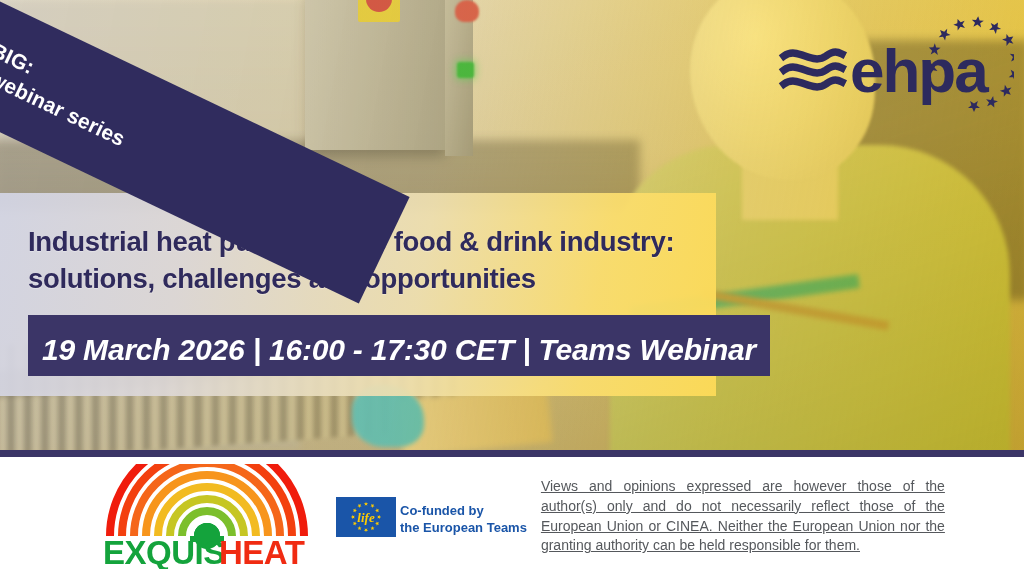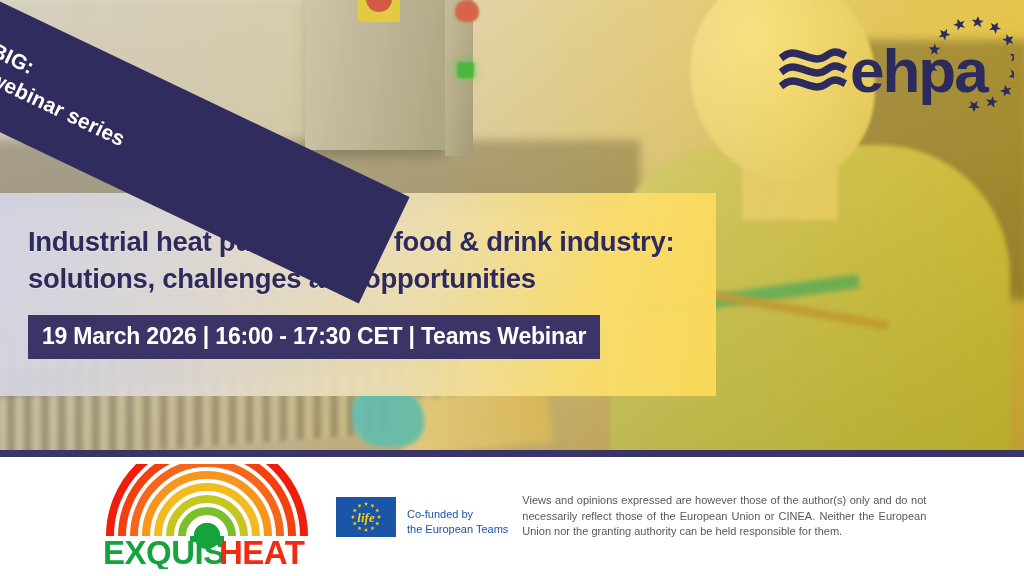--- a/index.html
+++ b/index.html
@@ -168,59 +168,61 @@
     font-size:27.5px;
     line-height:1.36;
     letter-spacing:-.3px;
     text-shadow:0 1px 1px rgba(255,255,255,.35);
   }
   .date-badge {
     position:absolute; left:28px; top:122px;
     background:#3b3567;
     color:#ffffff;
     font-weight:bold;
-    font-size:23px;
+    font-size:30px;
     letter-spacing:-.2px;
-    padding:8px 14px 9px 14px;
+    padding:18px 14px 9px 14px;
     display:inline-block;
     white-space:nowrap;
+    font-style:italic;
   }
 
   
   .divider {
     position:absolute; left:0; top:450px; width:1024px; height:7px;
     background:#3b3567; z-index:8;
   }
 
   
   .footer {
     position:absolute; left:0; top:457px; width:1024px; height:119px;
     background:#ffffff;
     display:flex; align-items:center;
     z-index:8;
   }
   .exq { position:relative; width:225px; height:105px; margin-left:95px; flex:0 0 auto; }
   .eu-block { display:flex; align-items:flex-end; margin-left:16px; flex:0 0 auto; }
   .eu-flag { width:60px; height:40px; flex:0 0 auto; }
   .eu-text {
-    margin-left:11px;
+    margin-left:4px;
     color:#1a55a8;
-    font-weight:normal;
-    font-size:11px;
+    font-weight:bold;
+    font-size:13px;
     line-height:1.33;
     white-space:nowrap;
   }
   .disclaimer {
     margin-left:14px;
     width:404px;
     color:#55585c;
-    font-size:11px;
+    font-size:14px;
     line-height:1.42;
     text-align:justify;
     flex:0 0 auto;
+    text-decoration:underline;
   }
 </style>
 </head>
 <body>
 
 <div id="stage">
 
   <div class="hero">
     <div class="photo">
       <div class="ph-bg"></div>

